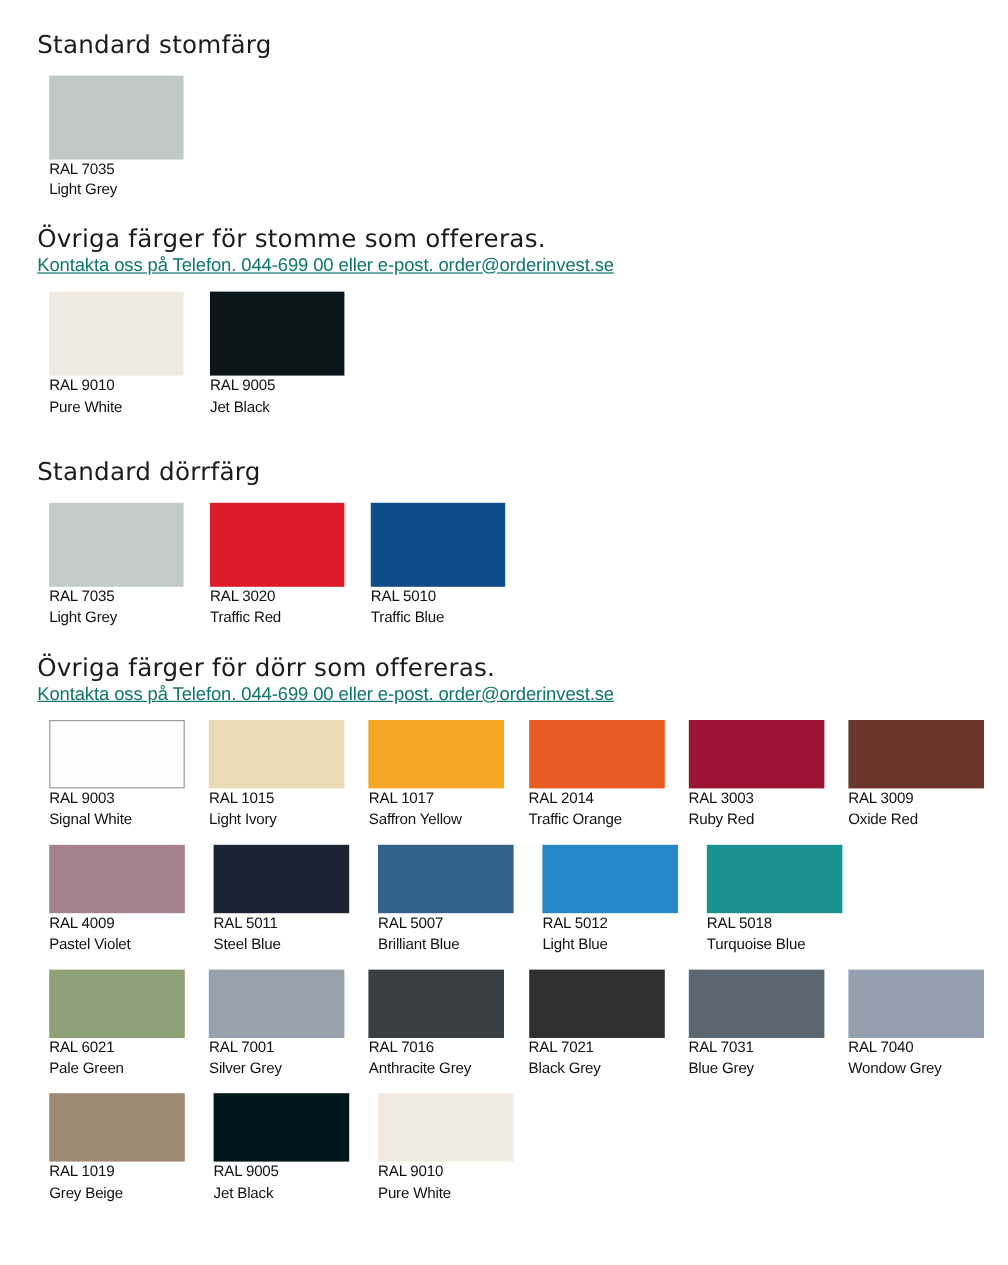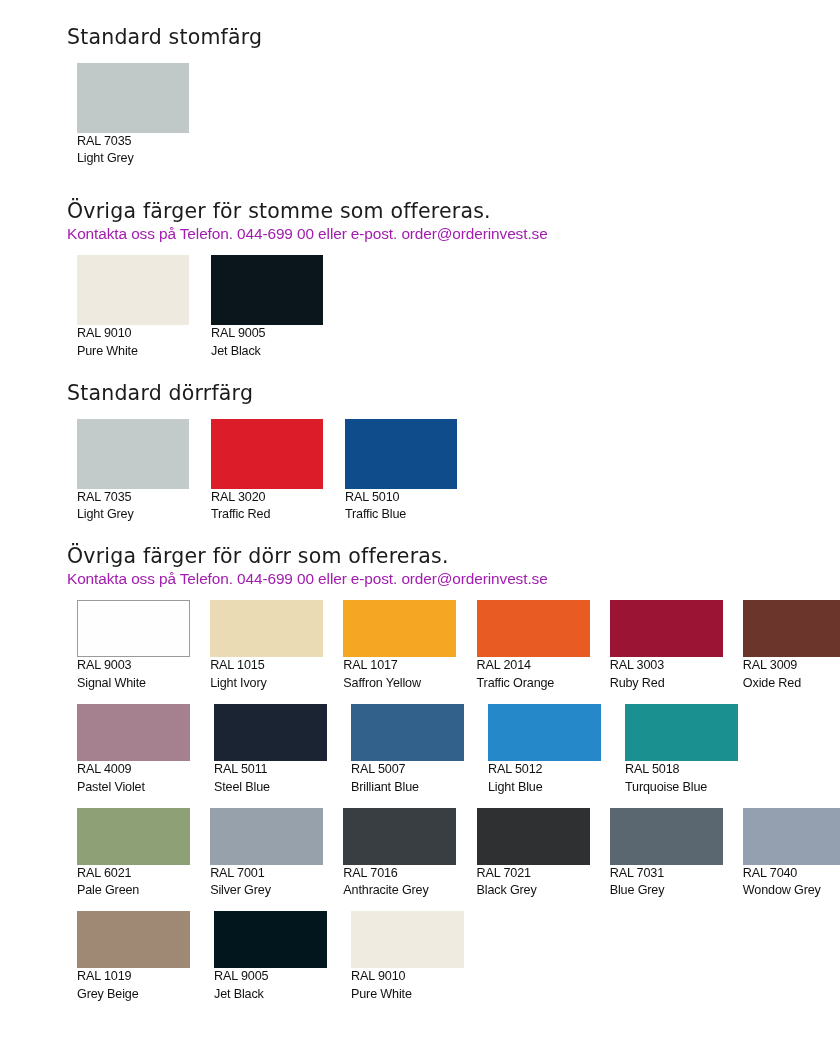--- a/index.html
+++ b/index.html
@@ -13,21 +13,20 @@
     font-family: "Liberation Sans", sans-serif;
     color: #000000;
     position: relative;
     overflow: hidden;
   }
   .page {
     position: relative;
     width: 772px;
     height: 1054px;
     box-sizing: border-box;
-    margin-left: 36px;
   }
 
   
   .section {
     position: absolute;
     left: 0;
     width: 840px;
   }
   .heading-main {
     font-family: "DejaVu Sans", sans-serif;
@@ -37,24 +36,25 @@
     color: #1b1b1b;
     margin: 0 0 0 31px;
     line-height: 1.15;
     white-space: nowrap;
   }
   .heading-sub {
     font-family: "Liberation Sans", sans-serif;
     font-weight: 400;
     font-size: 15.4px;
     letter-spacing: -0.1px;
-    color: #a21caf;
+    color: #0f766e;
     margin: 1px 0 0 31px;
     line-height: 1.2;
     white-space: nowrap;
+    text-decoration: underline;
   }
 
   
   .swatch-row {
     position: absolute;
     left: 31px;
     display: flex;
     padding-left: 41px;
   }
   .swatch-cell {
@@ -98,21 +98,21 @@
       <div class="swatch-cell">
         <span class="chip" style="background: rgb(192, 201, 200);"></span>
         <span class="chip-labels">
           <span class="chip-code">RAL 7035</span>
           <span class="chip-name">Light Grey</span>
         </span>
       </div>
     </div>
   </div>
 
-  <div class="section" style="top:200px;">
+  <div class="section" style="top:188px;">
     <h2 class="heading-main">Övriga färger för stomme som offereras.</h2>
     <div class="heading-sub">Kontakta oss på Telefon. 044-699 00 eller e-post. order@orderinvest.se</div>
     <div class="swatch-row grid-top" style="position:relative;left:0;margin-top:12px;">
       <div class="swatch-cell">
         <span class="chip" style="background: rgb(239, 234, 224);"></span>
         <span class="chip-labels">
           <span class="chip-code">RAL 9010</span>
           <span class="chip-name">Pure White</span>
         </span>
       </div>

